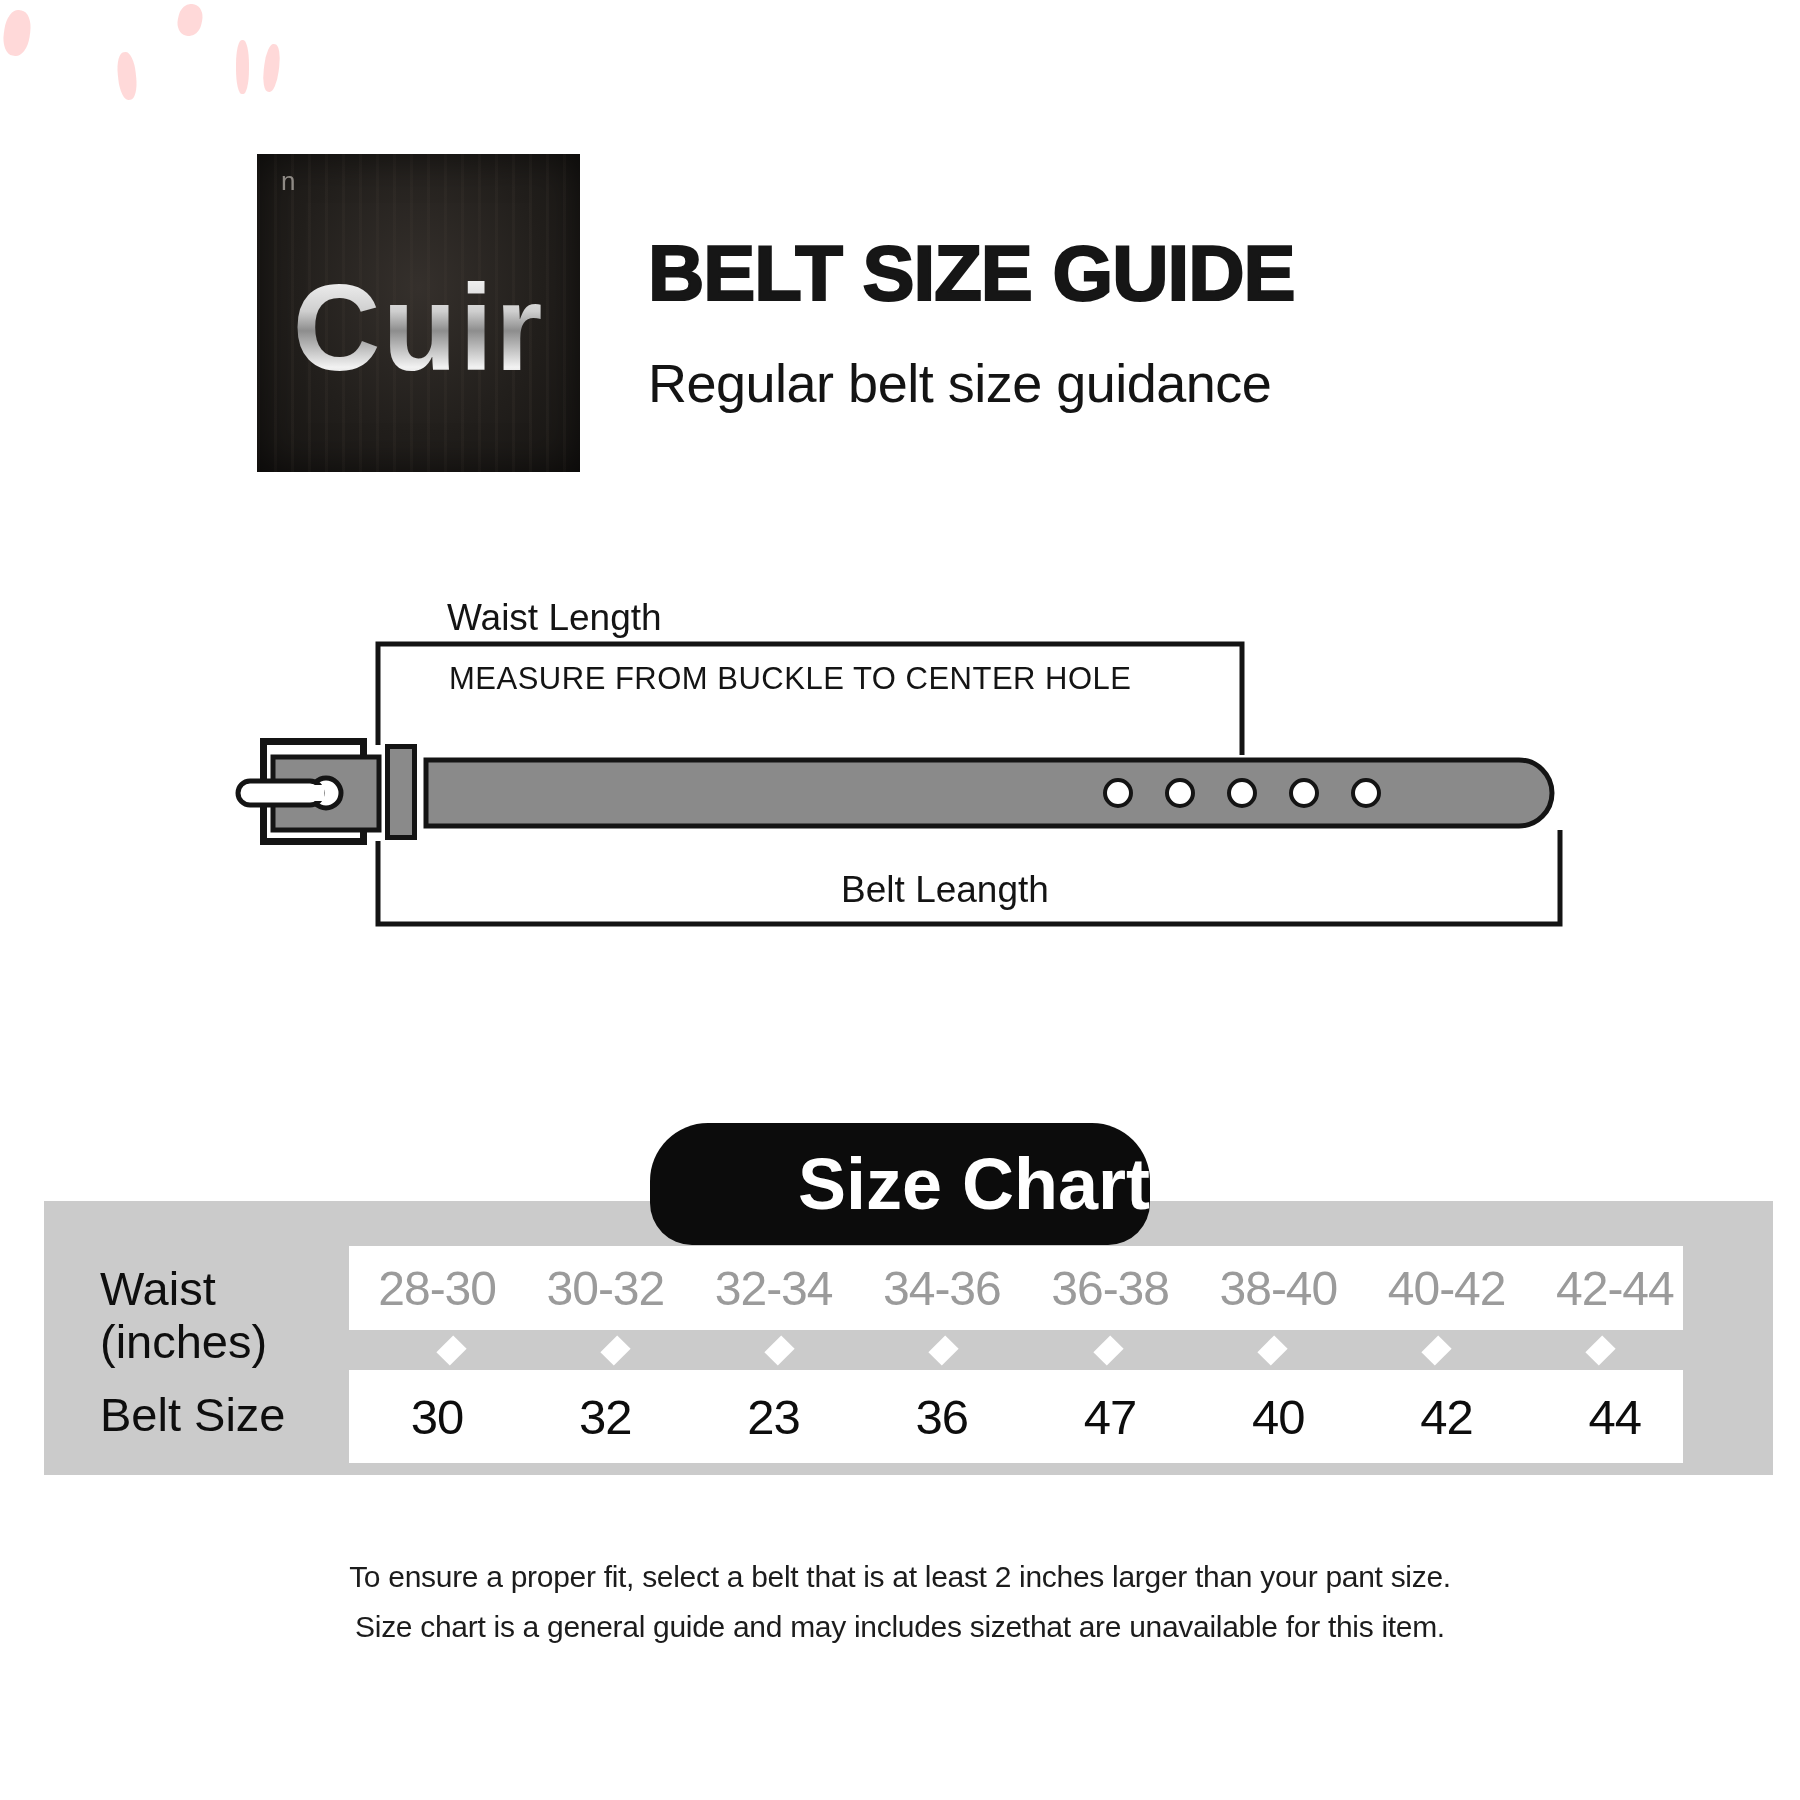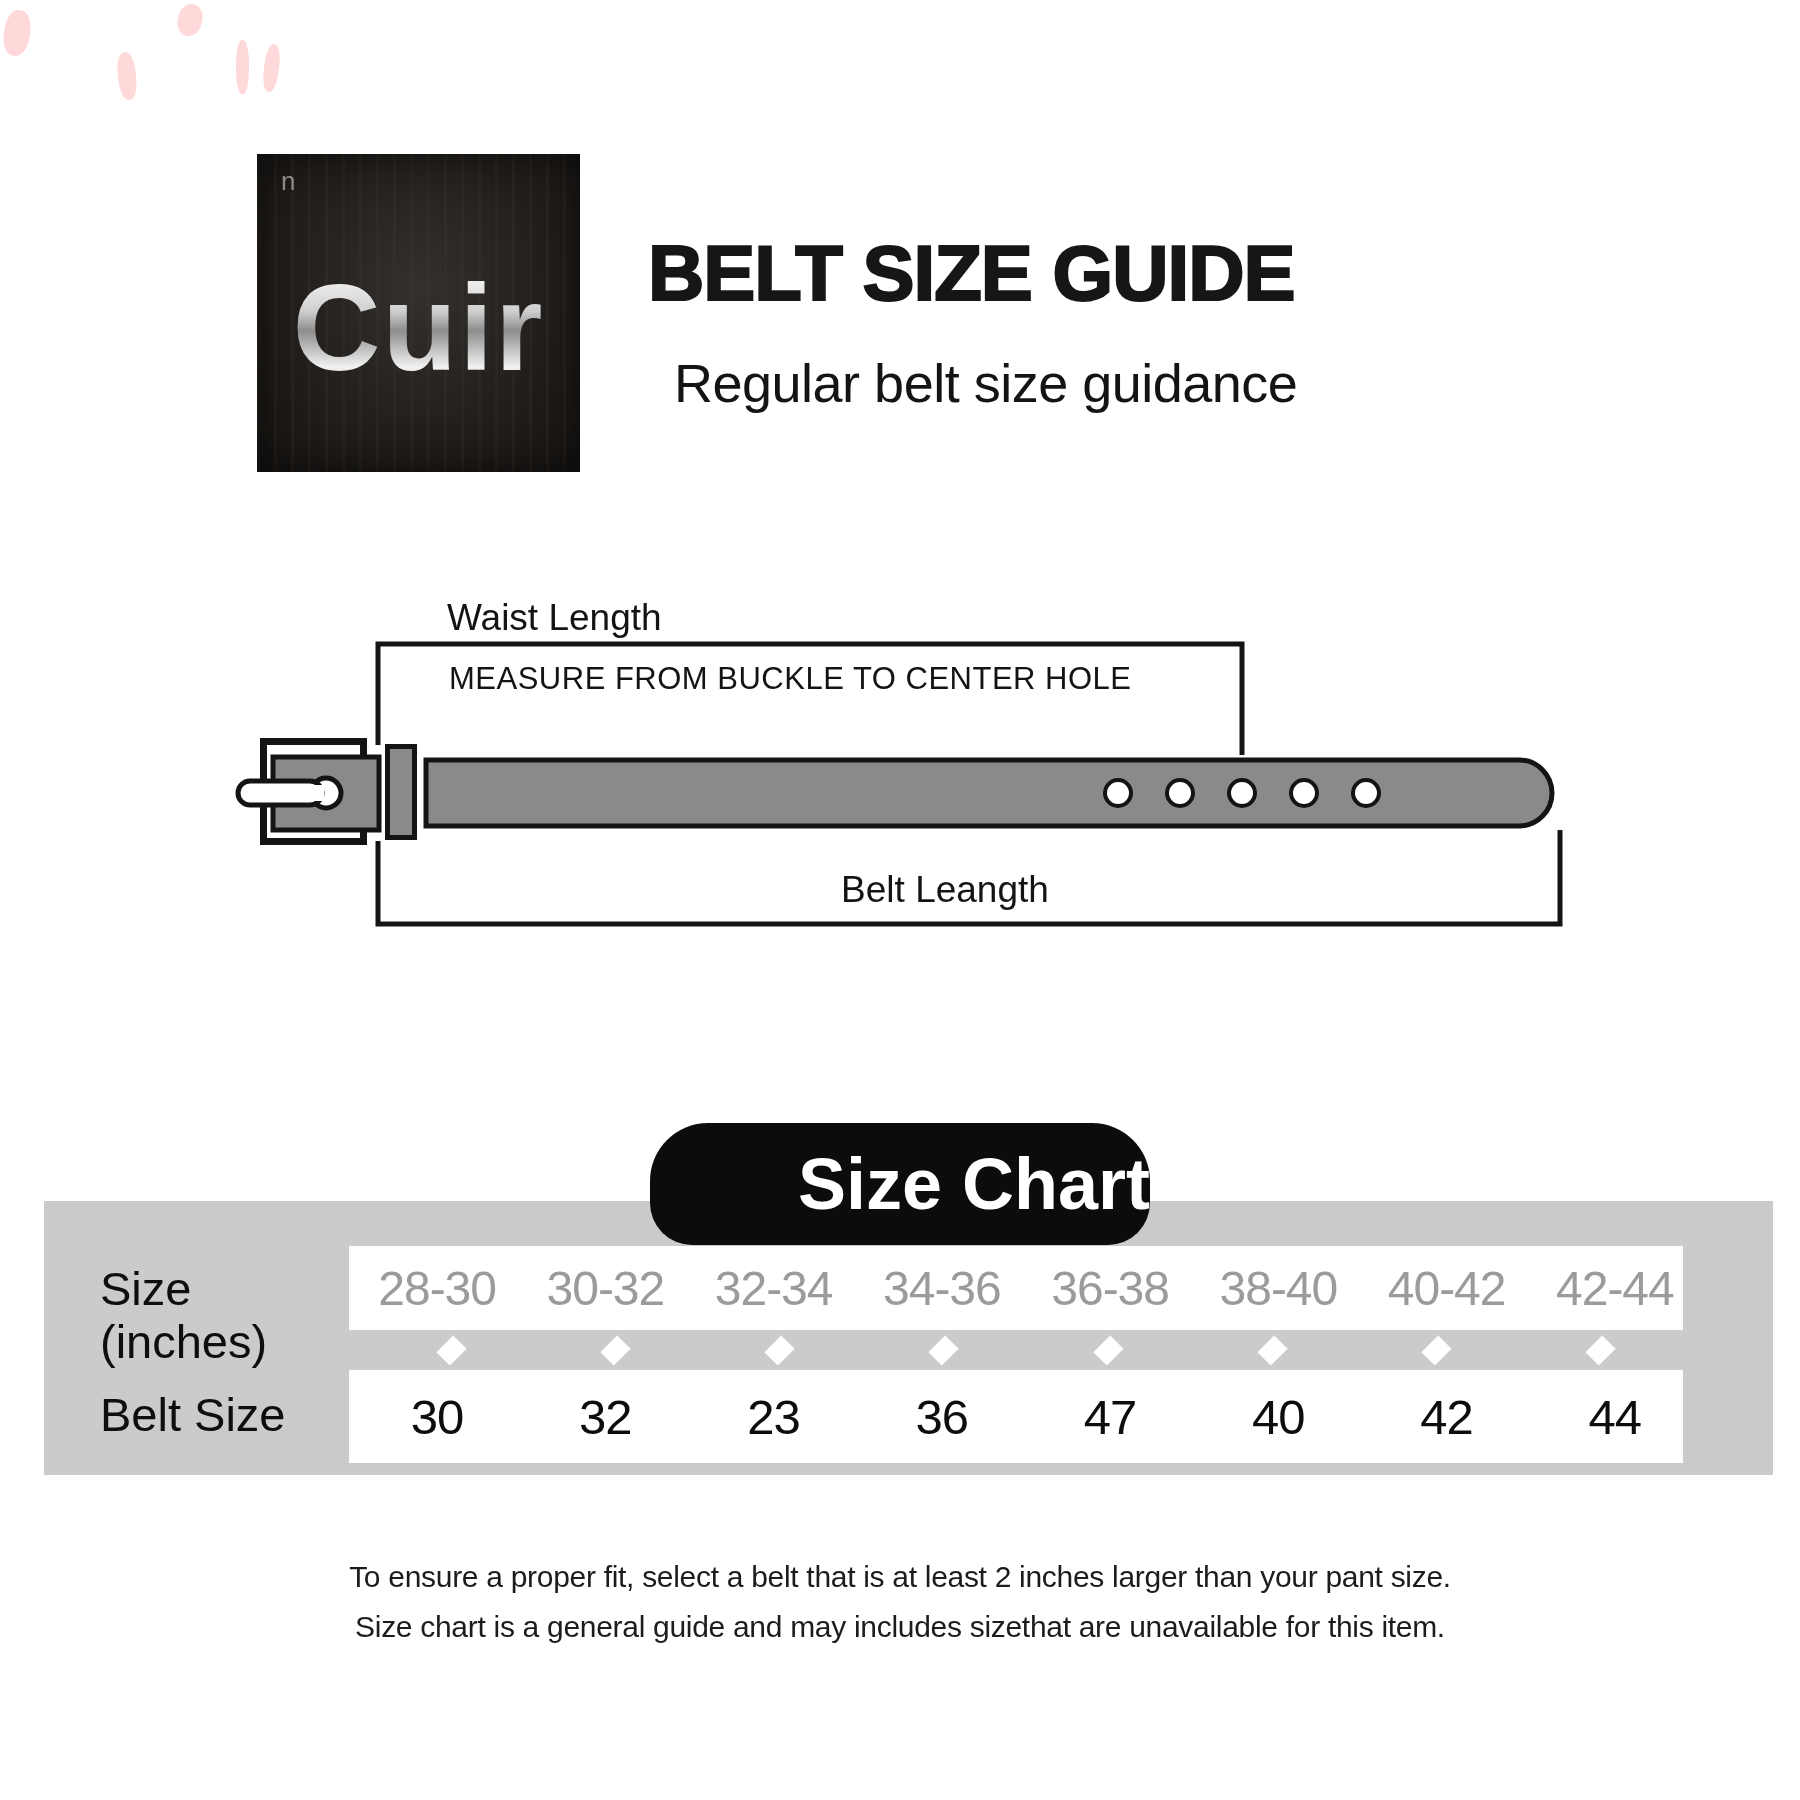--- a/index.html
+++ b/index.html
@@ -32,21 +32,21 @@
     text-shadow:0 3px 6px rgba(0,0,0,.0);
   }
 
   
   .title{
     position:absolute;left:648px;top:228px;font-size:78px;font-weight:700;
     letter-spacing:-1px;color:#161616;-webkit-text-stroke:2.2px #161616;
     white-space:nowrap;
   }
   .subtitle{
-    position:absolute;left:674px;top:352px;font-size:54px;font-weight:400;
+    position:absolute;left:648px;top:352px;font-size:54px;font-weight:400;
     letter-spacing:-.5px;color:#141414;white-space:nowrap;
   }
 
   
   .diagram{position:absolute;left:0;top:560px;width:1800px;height:420px;}
   .diagram text{font-family:"Liberation Sans",sans-serif;fill:#141414;}
 
   
   .band{position:absolute;left:44px;top:1201px;width:1729px;height:274px;background:#cbcbcb;}
   .pill{
@@ -119,21 +119,21 @@
     <circle cx="1304" cy="793" r="13" fill="#ffffff" stroke="#141414" stroke-width="4"></circle>
     <circle cx="1366" cy="793" r="13" fill="#ffffff" stroke="#141414" stroke-width="4"></circle>
   </svg>
 
   <div class="band"></div>
   <div class="pill">
     <span>Size Chart</span>
   </div>
 
   <div class="row-label label-waist">
-    <div>Size</div>
+    <div>Waist</div>
     <div>(inches)</div>
   </div>
   <div class="row-label label-belt">Belt Size</div>
 
   <div class="strip strip1">
     <div class="cell">28-30</div>
     <div class="cell">30-32</div>
     <div class="cell">32-34</div>
     <div class="cell">34-36</div>
     <div class="cell">36-38</div>

